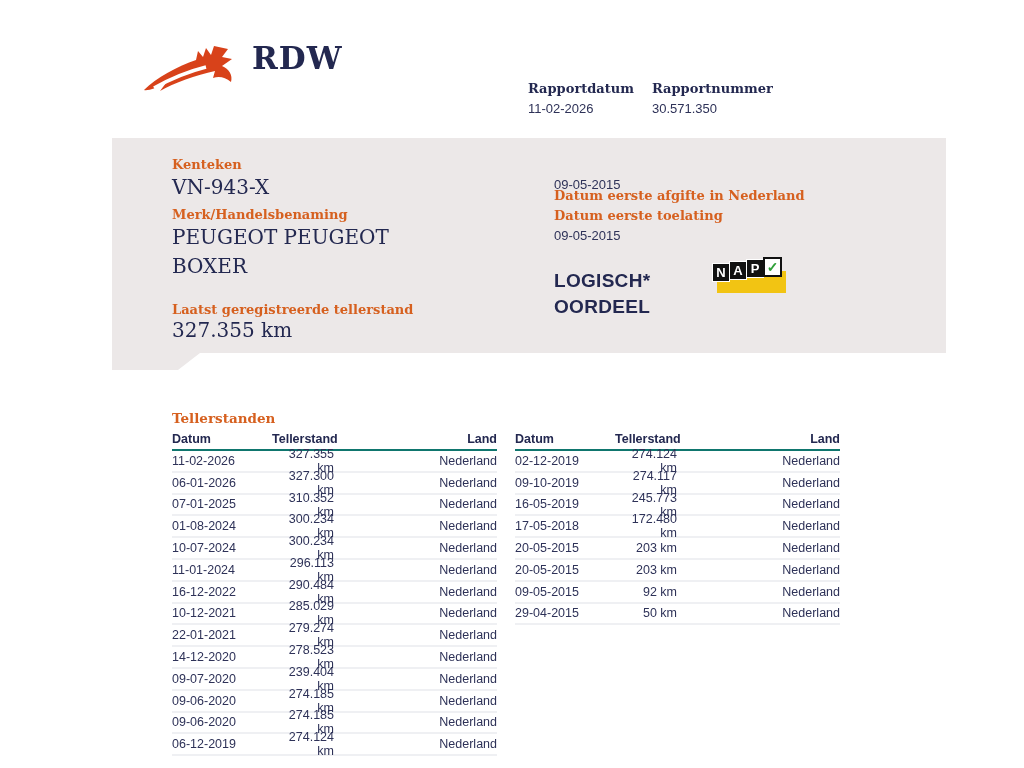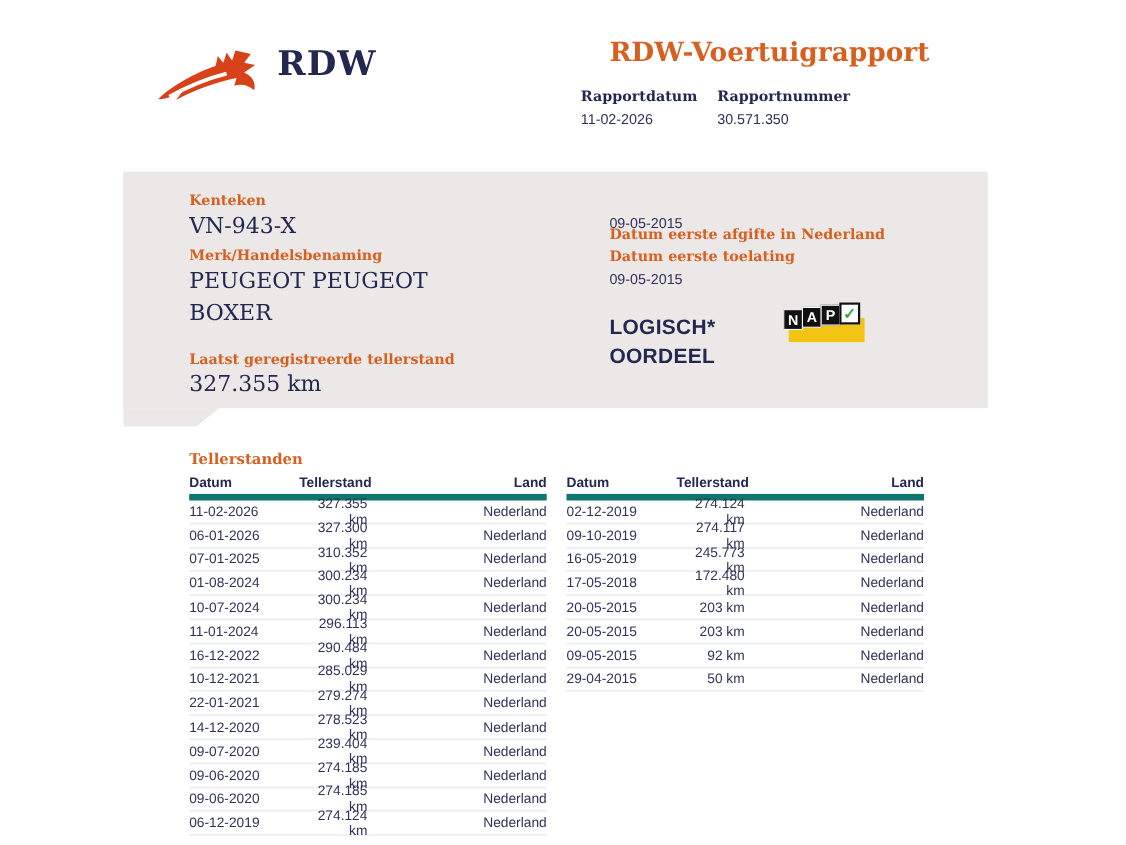--- a/index.html
+++ b/index.html
@@ -9,21 +9,21 @@
 
   
   .wordmark{left:252px;top:40px;font-family:"DejaVu Serif",serif;font-weight:bold;
             font-size:31px;color:#232850;letter-spacing:1px;}
   .doc-title{left:554px;top:32px;font-family:"DejaVu Serif",serif;font-weight:600;
              font-size:24px;color:#D6601F;}
   .meta-label{font-family:"DejaVu Serif",serif;font-weight:bold;font-size:13px;color:#232850;}
   .meta-value{font-size:13px;color:#2E3258;margin-top:5px;}
 
   
-  .panel{left:112px;top:156px;width:786px;height:215px;background:#ECE8E8;}
+  .panel{left:112px;top:138px;width:786px;height:215px;background:#ECE8E8;padding-left:48px;}
   .panel::after{content:"";position:absolute;left:0;bottom:-17px;width:88px;height:17px;
                 background:#ECE8E8;clip-path:polygon(0 0,100% 0,75% 100%,0 100%);}
   .f-label{font-family:"DejaVu Serif",serif;font-weight:bold;font-size:13px;color:#D6601F;}
   .f-value-lg{font-family:"DejaVu Serif",serif;font-size:20px;color:#232850;line-height:29px;}
   .f-value-sm{font-size:13px;color:#2E3258;}
   .oordeel{font-size:19px;font-weight:bold;color:#232850;line-height:26px;letter-spacing:0.3px;}
 
   
   .nap{left:596px;top:119px;width:80px;height:40px;}
   .nap-bar{position:absolute;left:9px;top:14px;width:69px;height:22px;background:#F2C413;}
@@ -32,38 +32,37 @@
             border:1px solid #ffffff;box-sizing:border-box;}
   .nap-check{position:absolute;width:19px;height:20px;background:#ffffff;border:2px solid #111111;
              box-sizing:border-box;display:flex;align-items:center;justify-content:center;
              color:#2FA039;font-size:14px;font-weight:bold;}
 
   
   .section-heading{left:172px;top:410px;font-family:"DejaVu Serif",serif;font-weight:bold;
                    font-size:13.5px;color:#D6601F;}
   .mtable{width:325px;font-size:12.5px;}
   .mtable .thead{display:flex;align-items:flex-end;height:17px;padding-bottom:3px;
-                 border-bottom:6px solid #0f766e;font-weight:bold;color:#232850;}
+                 border-bottom:2px solid #0f766e;font-weight:bold;color:#232850;}
   .trow{display:flex;align-items:center;height:19.8px;border-bottom:2px solid #EFF0F3;}
   .c-datum{width:100px;text-align:left;}
   .c-tell{width:62px;text-align:right;}
   .c-land{flex:1;text-align:right;}
 </style>
 </head>
 <body>
 
 <div class="page">
 
   <svg class="abs" style="left:138px;top:36px;" width="104" height="66" viewBox="0 0 104 66">
     <path fill="#D8421A" d="M6 54 C18 42 40 30 58 24 L60 15 L65 21 L68 12 L73 19 L76 10 L90 13 L84 21 L94 23 L84 30 C91 33 95 39 93 46 C87 41 81 40 75 42 L77 35 C58 39 36 47 22 55 L28 47 C19 52 10 55 6 54 Z"></path>
     <path fill="none" stroke="#ffffff" stroke-width="3.5" d="M16 52 C34 42 52 35 68 31"></path>
     <path fill="#ffffff" d="M20 57 l12 -5 -3 8 z"></path>
   </svg>
   <div class="abs wordmark">RDW</div>
-  <div class="abs doc-title">RDW-Voertuigrapport</div>
 
   <div class="abs" style="left:528px;top:81px;">
     <div class="meta-label">Rapportdatum</div>
     <div class="meta-value">11-02-2026</div>
   </div>
   <div class="abs" style="left:652px;top:81px;">
     <div class="meta-label">Rapportnummer</div>
     <div class="meta-value">30.571.350</div>
   </div>
 

